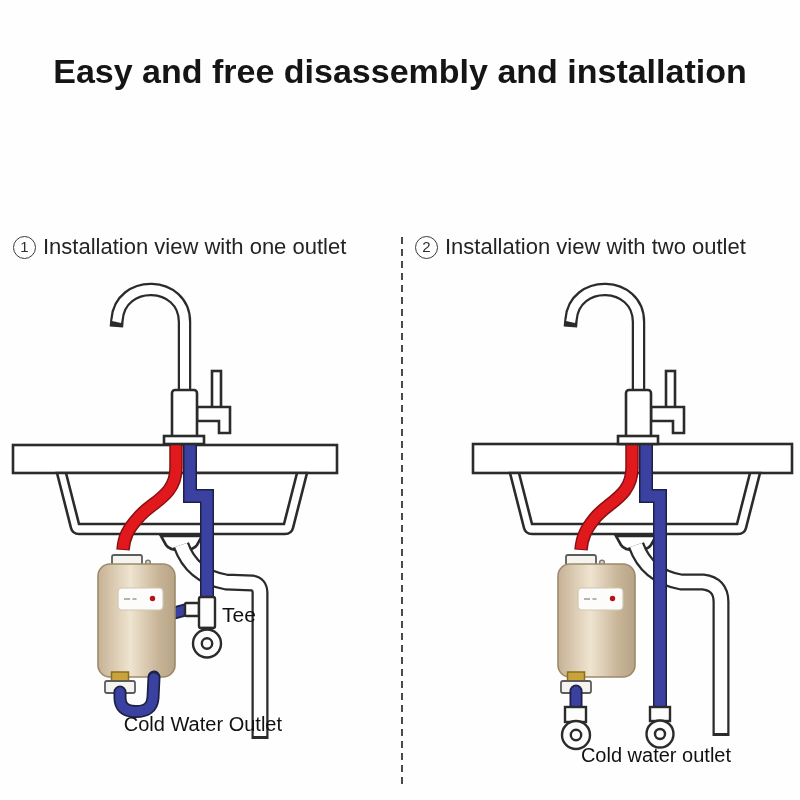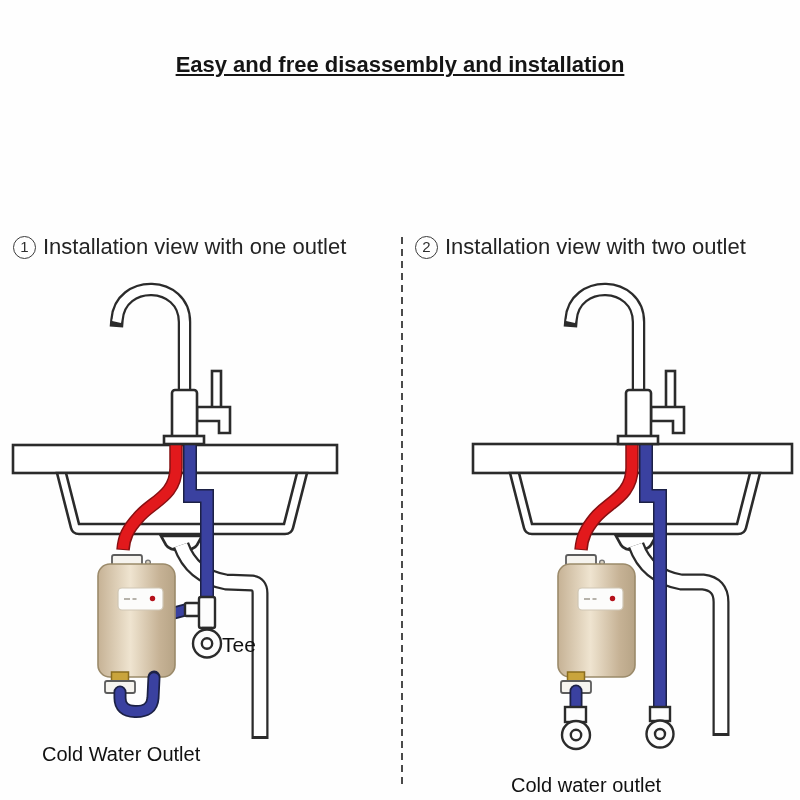--- a/index.html
+++ b/index.html
@@ -2,37 +2,37 @@
 <html style="--text: #1c1c1c; --outline: #2b2b2b; --hot-pipe: #e2191c; --hot-pipe-edge: #871012; --cold-pipe: #3a41a0; --cold-pipe-edge: #1c2145; --heater-dark: #c6b295; --heater-light: #efe4d0; --heater-edge: #9b8a6a; --indicator-red: #b5121b; --brass: #c9a43c;"><head>
 <meta charset="utf-8">
 <style>
   html,body{margin:0;padding:0;background:#ffffff;}
   .stage{
     position:relative;width:800px;height:800px;background:#fefefe;overflow:hidden;
     font-family:"Liberation Sans","DejaVu Sans",sans-serif;color:var(--text,#1c1c1c);
   }
   .title{
     position:absolute;top:52px;left:0;width:800px;margin:0;
-    text-align:center;font-size:22px;font-weight:700;letter-spacing:0px;color:#151515;text-decoration:underline;
+    text-align:center;font-size:34px;font-weight:700;letter-spacing:0px;color:#151515;
   }
   .panel{position:absolute;top:230px;width:400px;height:570px;}
   .panel-left{left:0;}
   .panel-right{left:400px;}
   .panel svg{position:absolute;left:0;top:0;}
   .heading{position:absolute;top:4px;display:flex;align-items:center;gap:7px;white-space:nowrap;}
   .panel-left .heading{left:13px;}
   .panel-right .heading{left:15px;}
   .circ{
     box-sizing:border-box;width:23px;height:23px;border:1.6px solid #3a3a3a;border-radius:50%;
     font-size:15px;line-height:20px;text-align:center;color:#2e2e2e;flex:0 0 auto;
   }
   .htext{font-size:22px;color:#242424;text-align:right;}
-  .lbl{position:absolute;font-size:20px;color:#111;margin-top:30px;}
+  .lbl{position:absolute;font-size:20px;color:#111;}
   .lbl-tee{left:222px;top:373px;font-size:21px;}
-  .lbl-cwo{text-align:left;}
+  .lbl-cwo{text-align:right;}
   .panel-left .lbl-cwo{left:42px;top:483px;width:240px;}
   .panel-right .lbl-cwo{left:111px;top:514px;width:220px;}
   .divider{
     position:absolute;left:401px;top:237px;width:2px;height:551px;
     background:repeating-linear-gradient(to bottom,#4a4a4a 0 7px,transparent 7px 12px);
   }
   .tube-e{fill:none;stroke:var(--outline,#2b2b2b);stroke-width:17;}
   .tube-f{fill:none;stroke:#ffffff;stroke-width:12.5;}
   .fx{fill:#ffffff;stroke:var(--outline,#2b2b2b);stroke-width:2.6;}
   .fx-thin{fill:none;stroke:var(--outline,#2b2b2b);stroke-width:2.6;}

